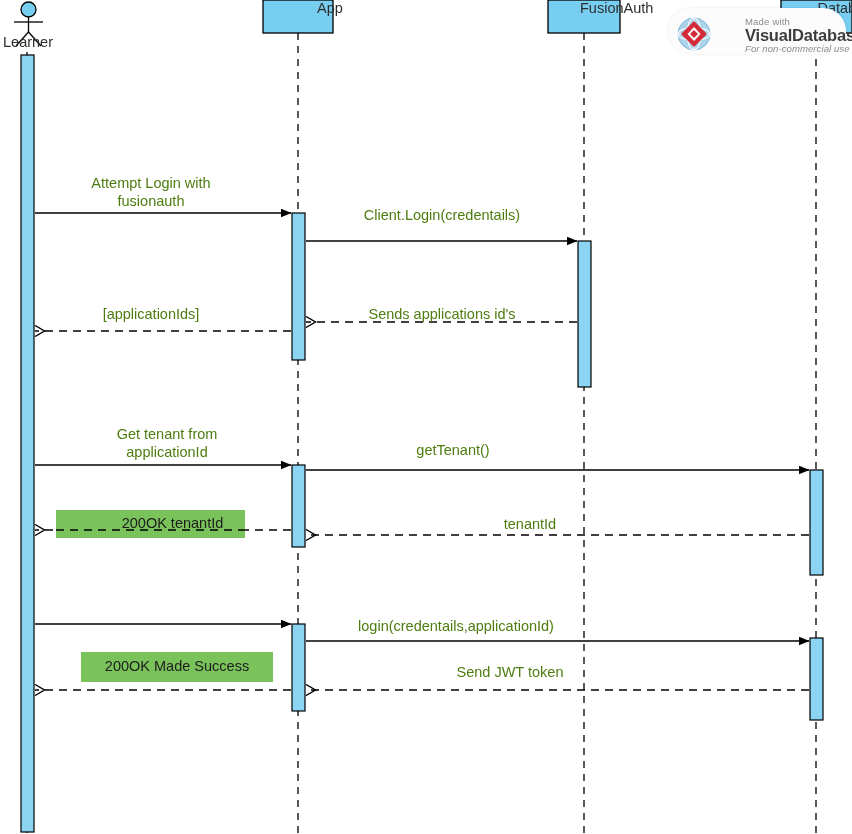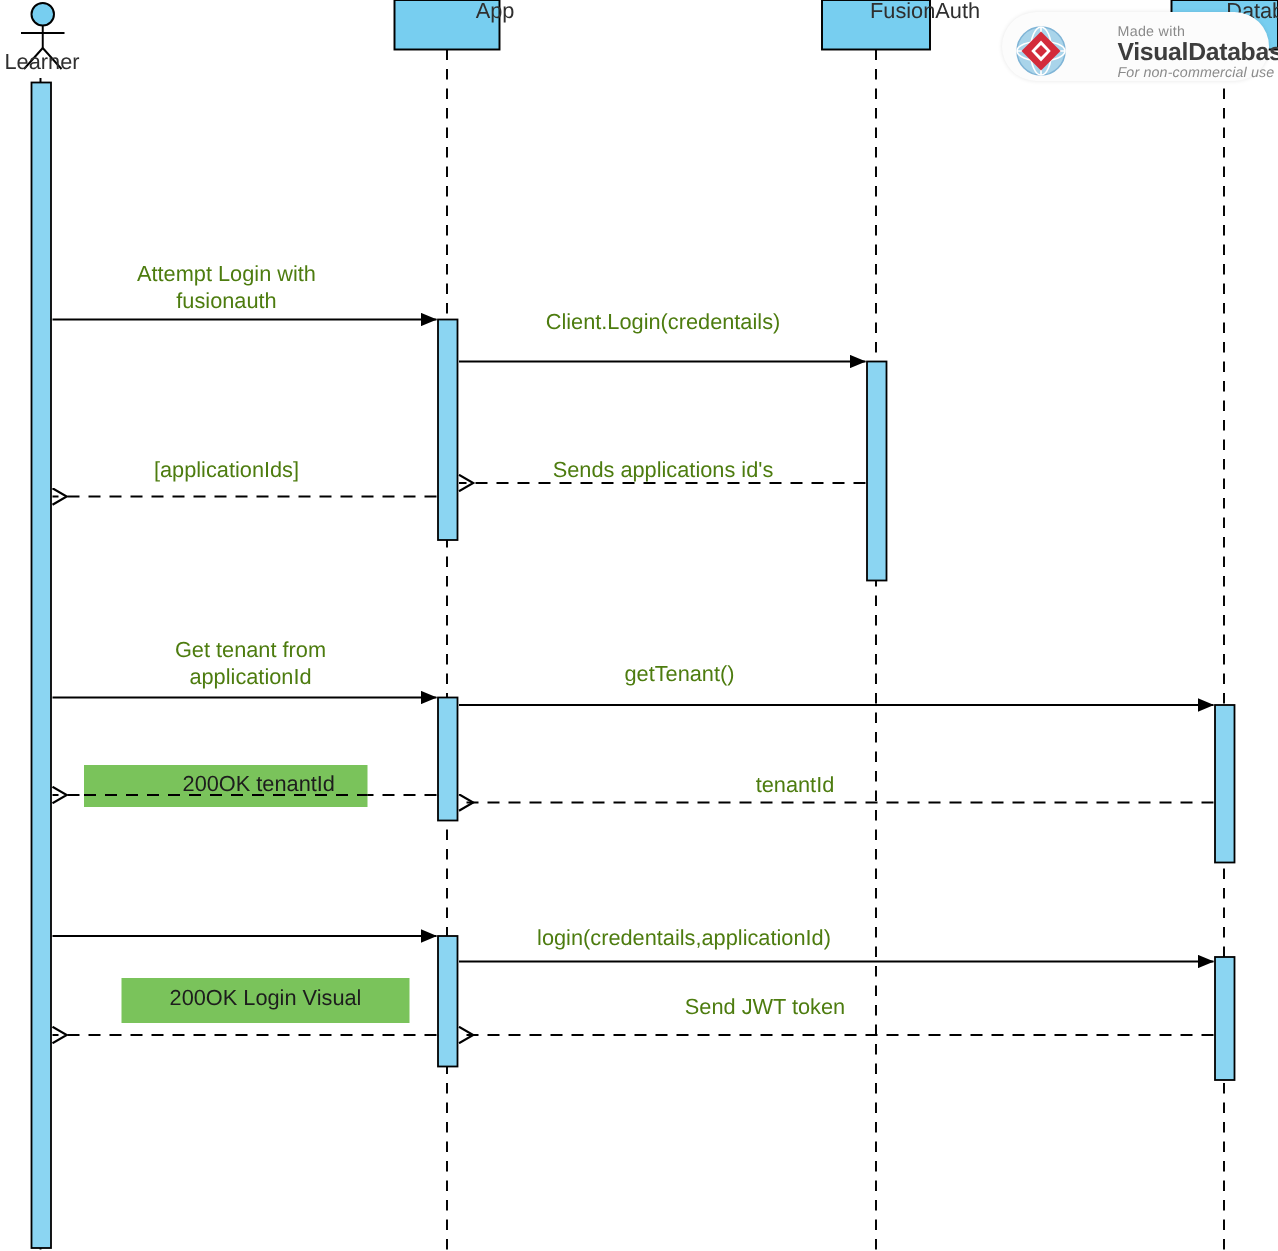--- a/index.html
+++ b/index.html
@@ -188,21 +188,21 @@
   <div class="msg-label" style="left:342px; top:305px; width:200px;">Sends applications id's</div>
   <div class="msg-label" style="left:61px; top:305px; width:180px;">[applicationIds]</div>
   <div class="msg-label" style="left:67px; top:425px; width:200px;">Get tenant from
 applicationId</div>
   <div class="msg-label" style="left:373px; top:441px; width:160px;">getTenant()</div>
   <div class="msg-label" style="left:460px; top:515px; width:140px;">tenantId</div>
   <div class="msg-label" style="left:336px; top:617px; width:240px;">login(credentails,applicationId)</div>
   <div class="msg-label" style="left:430px; top:663px; width:160px;">Send JWT token</div>
 
   <div class="note-text" style="left:56px; top:514px; width:189px;margin-left:22px;">200OK tenantId</div>
-  <div class="note-text" style="left:81px; top:657px; width:192px;">200OK Login Visual</div>
+  <div class="note-text" style="left:81px; top:657px; width:192px;">200OK Made Success</div>
 
   <div id="watermark">
     <div id="wm-logo">
       <svg viewBox="0 0 40 40" width="40" height="40">
         <circle cx="20" cy="20" r="16" fill="#a9d4ea" stroke="#7fb4d6" stroke-width="1"></circle>
         <ellipse cx="20" cy="20" rx="16" ry="6.5" fill="none" stroke="#ffffff" stroke-width="1.1"></ellipse>
         <ellipse cx="20" cy="20" rx="7" ry="16" fill="none" stroke="#ffffff" stroke-width="1.1"></ellipse>
         <line x1="4" y1="20" x2="36" y2="20" stroke="#ffffff" stroke-width="1.1"></line>
         <line x1="20" y1="4" x2="20" y2="36" stroke="#ffffff" stroke-width="1.1"></line>
         <path d="M20,7 L33,20 L20,33 L7,20 Z" fill="#d32b3a"></path>

